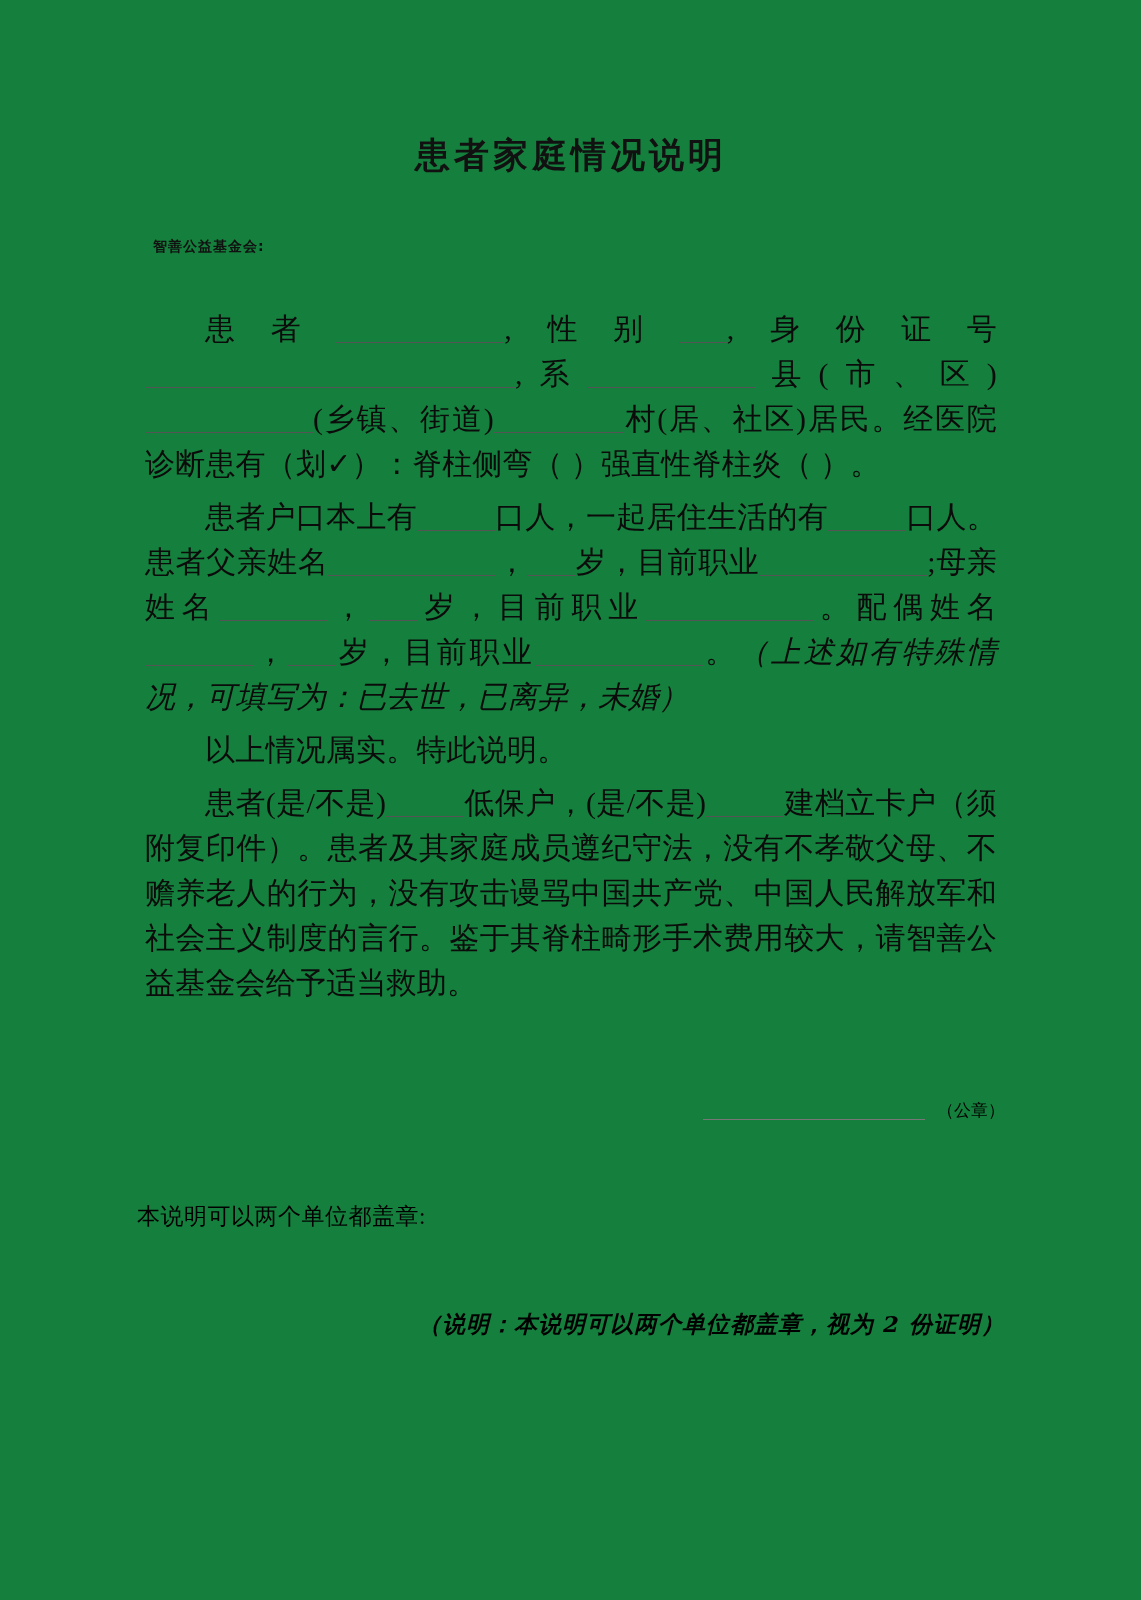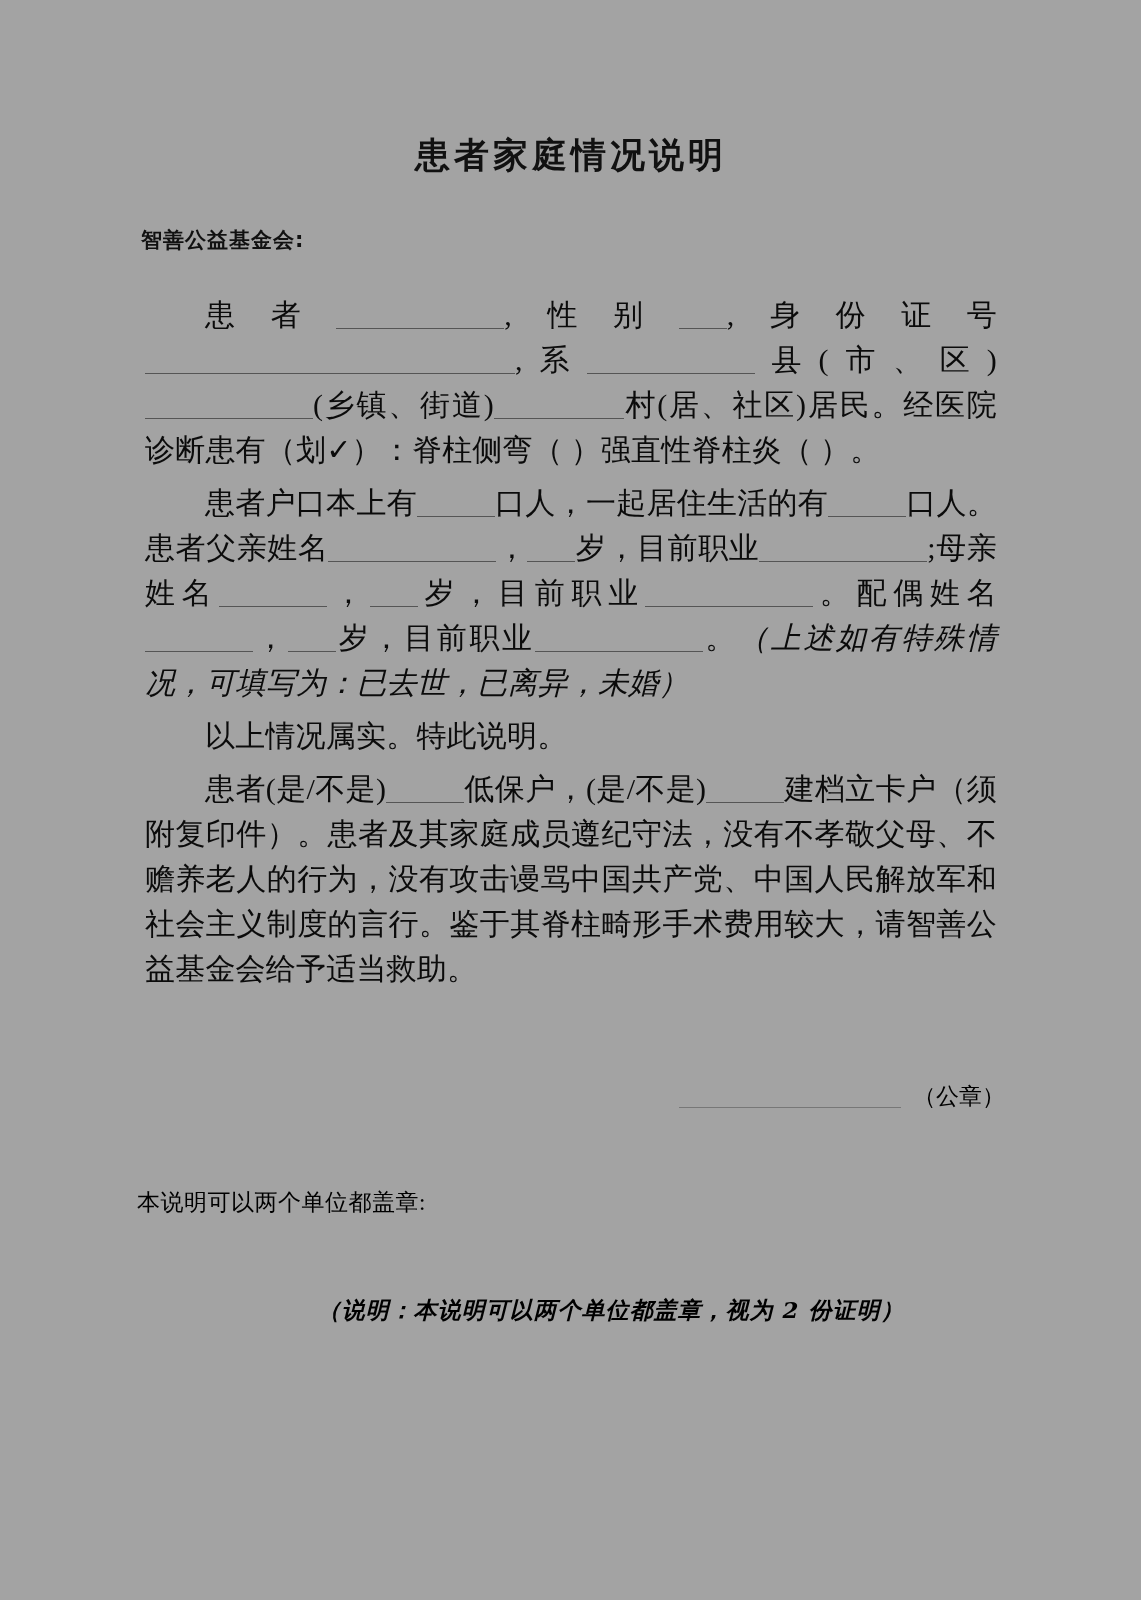--- a/index.html
+++ b/index.html
@@ -10,21 +10,21 @@
   }
   body {
     font-family: "Liberation Serif", "DejaVu Serif", serif;
     color: #000000;
   }
   .page {
     position: relative;
     width: 1141px;
     height: 1600px;
     margin: 0 auto;
-    background: #a3a3a3;
+    background: #15803d;
     overflow: hidden;
     box-sizing: border-box;
   }
   .content {
     position: absolute;
     left: 137px;
     top: 0;
     width: 868px;
   }
 
@@ -36,24 +36,24 @@
     letter-spacing: 4px;
     font-family: "DejaVu Sans", "Liberation Sans", sans-serif;
     margin: 0;
     padding-top: 134px;
     line-height: 1.2;
     color: #111;
   }
 
   
   .salutation {
-    font-size: 21px;
+    font-size: 14px;
     font-weight: bold;
     font-family: "DejaVu Sans", "Liberation Sans", sans-serif;
-    margin: 4px;
+    margin: 16px;
     padding-top: 46px;
     letter-spacing: 1px;
     color: #111;
   }
 
   
   .body-block {
     padding-top: 26px;
   }
   p.para {
@@ -88,21 +88,21 @@
     font-family: "DejaVu Serif", "Liberation Serif", serif;
     font-style: italic;
   }
 
   
   .sign-block {
     padding-top: 74px;
     text-align: right;
   }
   .sign-line {
-    font-size: 23px;
+    font-size: 17px;
     line-height: 48px;
     white-space: nowrap;
   }
   .sign-line .fill-seal {
     display: inline-block;
     border-bottom: 1.6px solid #777;
     width: 222px;
     height: 20px;
     vertical-align: -4px;
   }
@@ -121,21 +121,21 @@
 
   
   .issuer-line {
     padding-top: 62px;
     font-size: 23px;
     line-height: 40px;
     letter-spacing: 0.5px;
   }
   .note-line {
     padding-top: 72px;
-    text-align: center;
+    text-align: right;
     font-size: 23px;
     font-weight: bold;
     font-family: "DejaVu Serif", "Liberation Serif", serif;
     font-style: italic;
     letter-spacing: 1px;
     padding-left: 80px;
   }
 </style>
 </head>
 <body>

